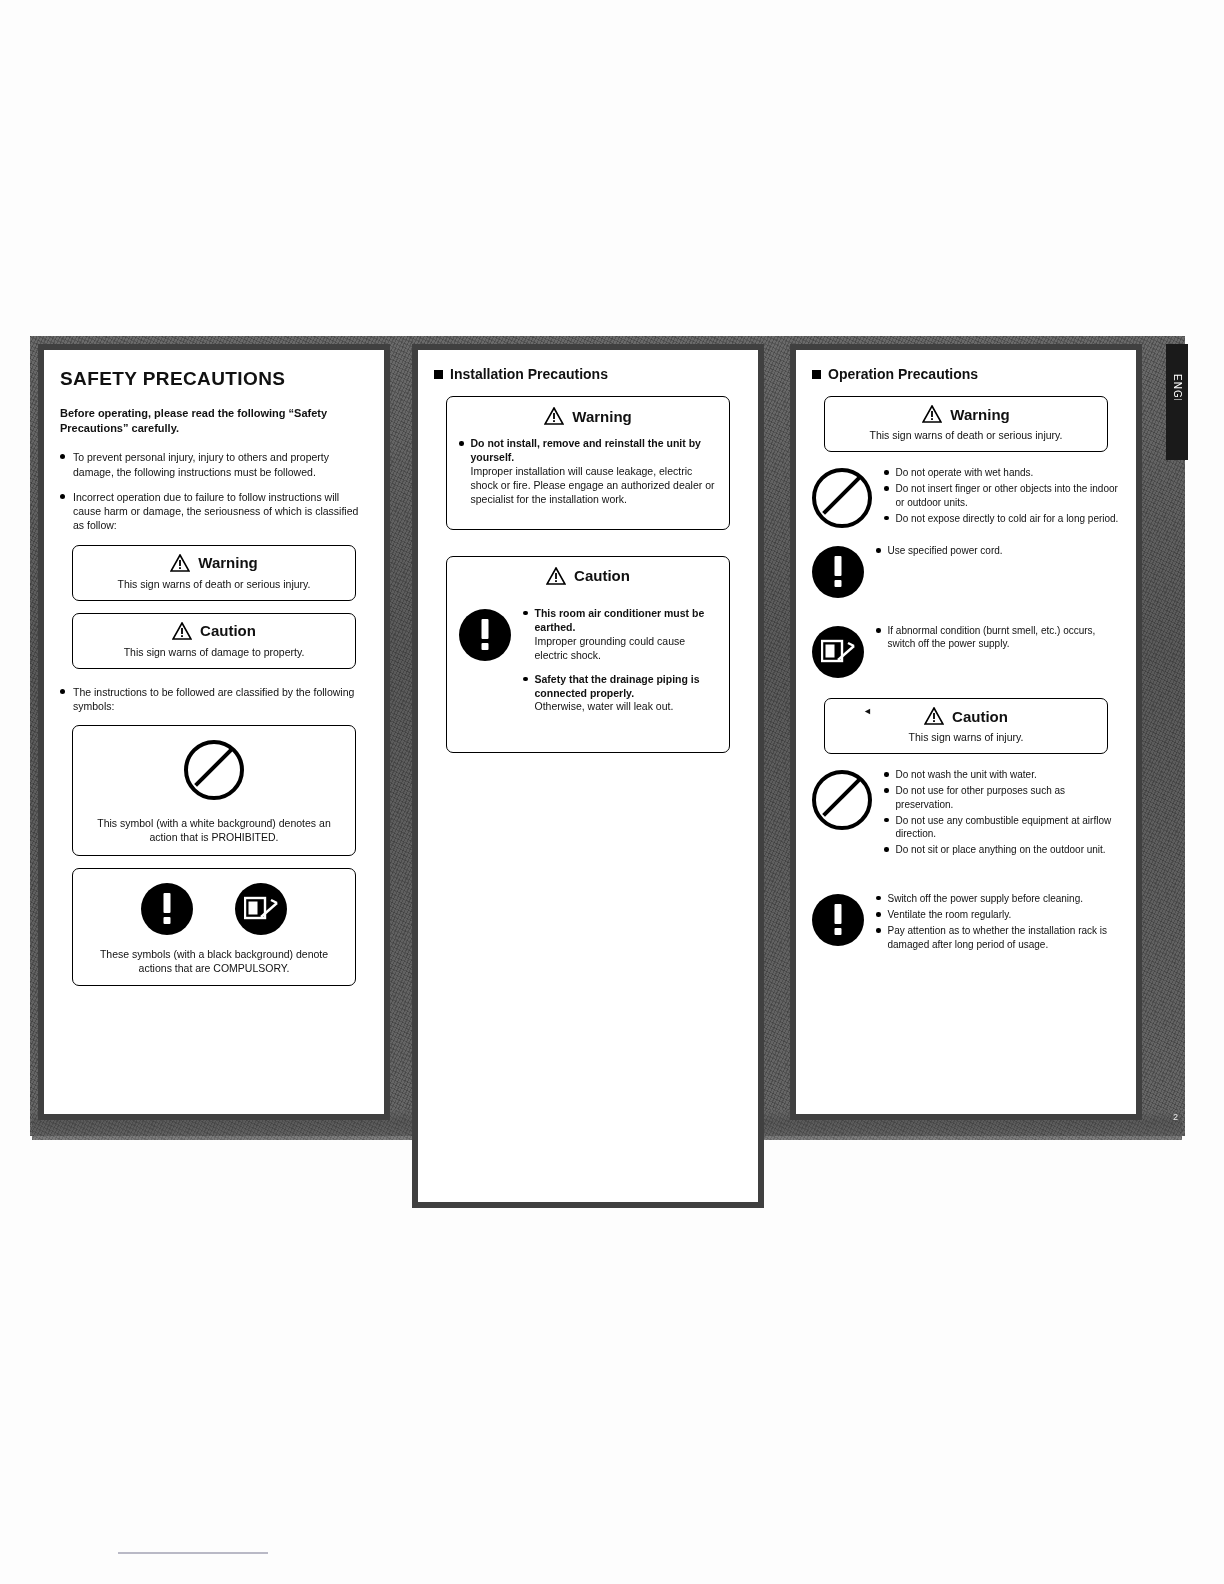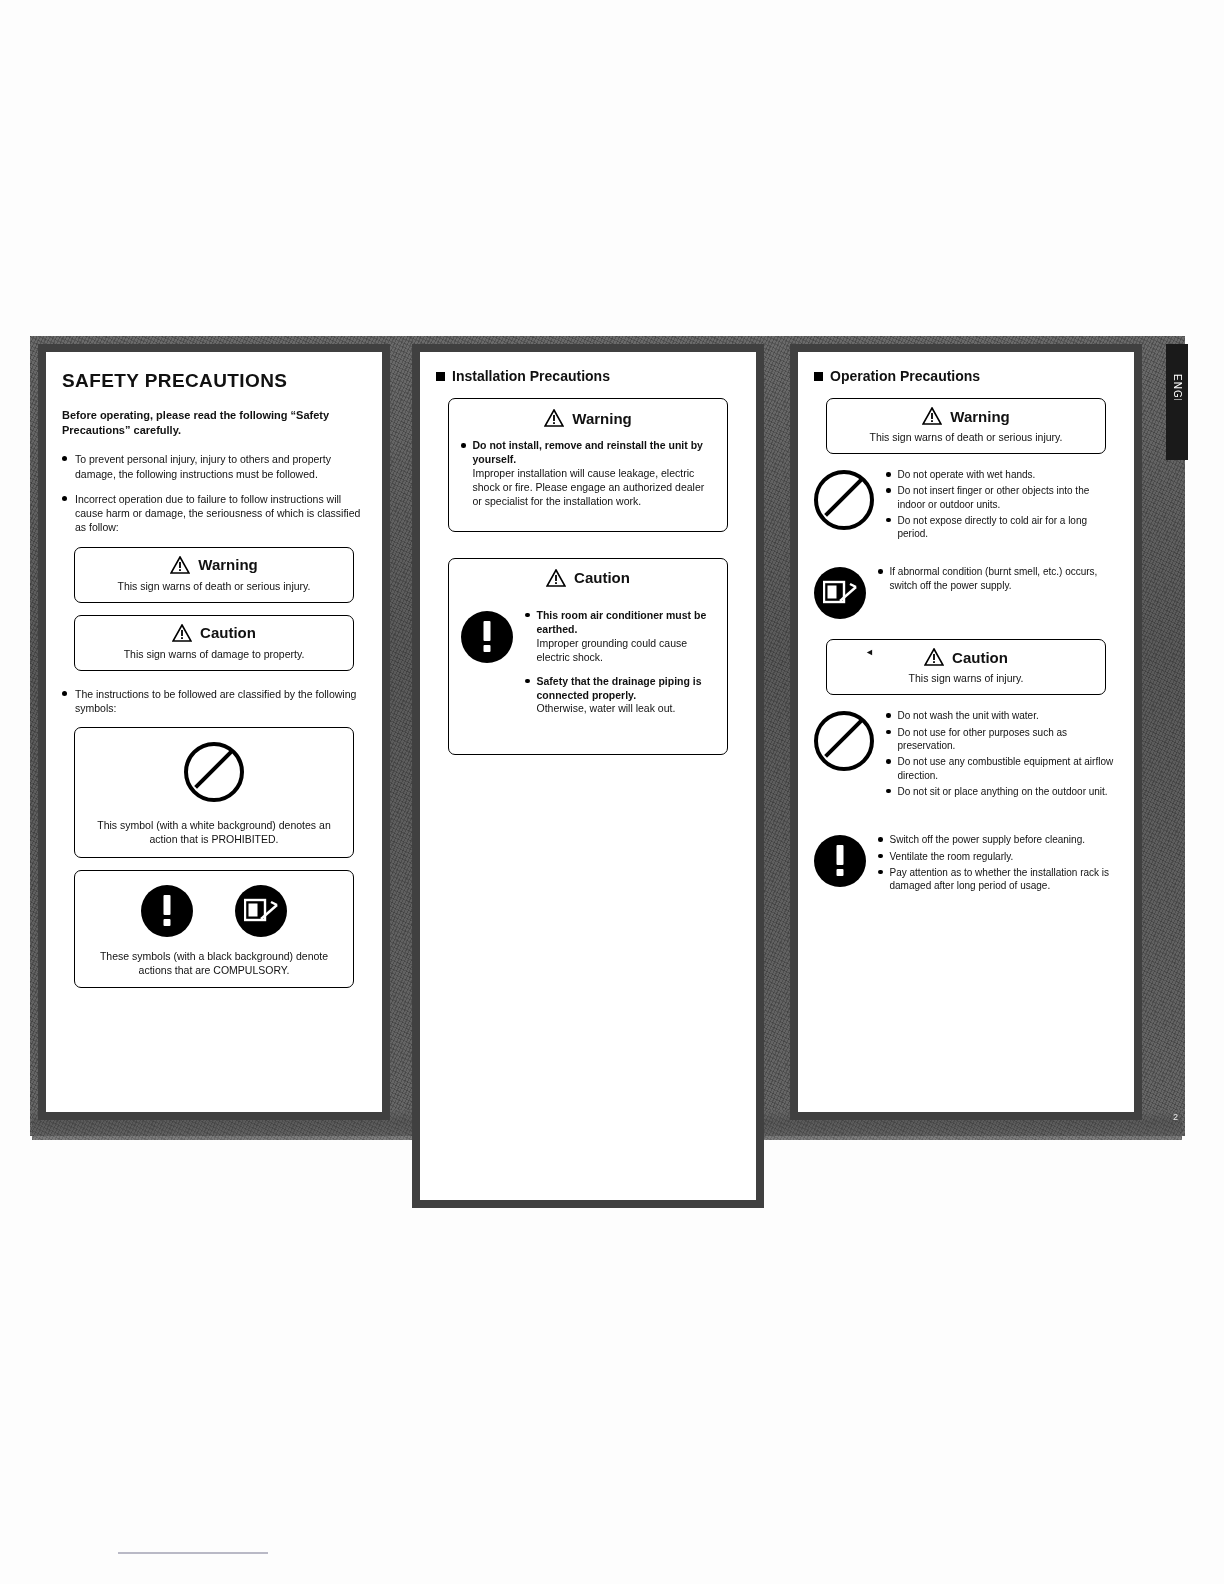--- a/index.html
+++ b/index.html
@@ -39,21 +39,21 @@
     left: 32px;
     top: 1110px;
     height: 30px;
     width: 1150px;
     opacity: .85;
   }
 
   .panel {
     position: absolute;
     background: #ffffff;
-    border: 8px solid #404040;
+    border: 6px solid #404040;
     box-sizing: border-box;
   }
   #panel-left   { left: 38px;  top: 344px; width: 352px; height: 776px; }
   #panel-mid    { left: 412px; top: 344px; width: 352px; height: 864px; }
   #panel-right  { left: 790px; top: 344px; width: 352px; height: 776px; }
 
   .panel-inner { padding: 14px 16px; box-sizing: border-box; height: 100%; }
 
   .main-title {
     font-size: 19px;
@@ -405,20 +405,29 @@
             <span class="dot"></span>
             <span class="txt">Do not insert finger or other objects into the indoor or outdoor units.</span>
           </div>
           <div class="li">
             <span class="dot"></span>
             <span class="txt">Do not expose directly to cold air for a long period.</span>
           </div>
         </div>
       </div>
 
+      <div class="icon-list" style="margin-top:10px;">
+        <span class="ic"><span class="ico-exclaim"></span></span>
+        <div class="items">
+          <div class="li">
+            <span class="dot"></span>
+            <span class="txt">Use specified power cord.</span>
+          </div>
+        </div>
+      </div>
 
       <div class="icon-list" style="margin-top:22px;">
         <span class="ic">
           <span class="ico-plug">
             <svg class="inner" viewBox="0 0 34 26">
               <rect x="1" y="2" width="20" height="20" fill="none" stroke="#fff" stroke-width="2.4"></rect>
               <rect x="4.5" y="5.5" width="9" height="13" fill="#fff"></rect>
               <line x1="17" y1="21" x2="33" y2="7" stroke="#fff" stroke-width="2.4"></line>
               <line x1="27" y1="4" x2="33" y2="7" stroke="#fff" stroke-width="2.4"></line>
             </svg>

